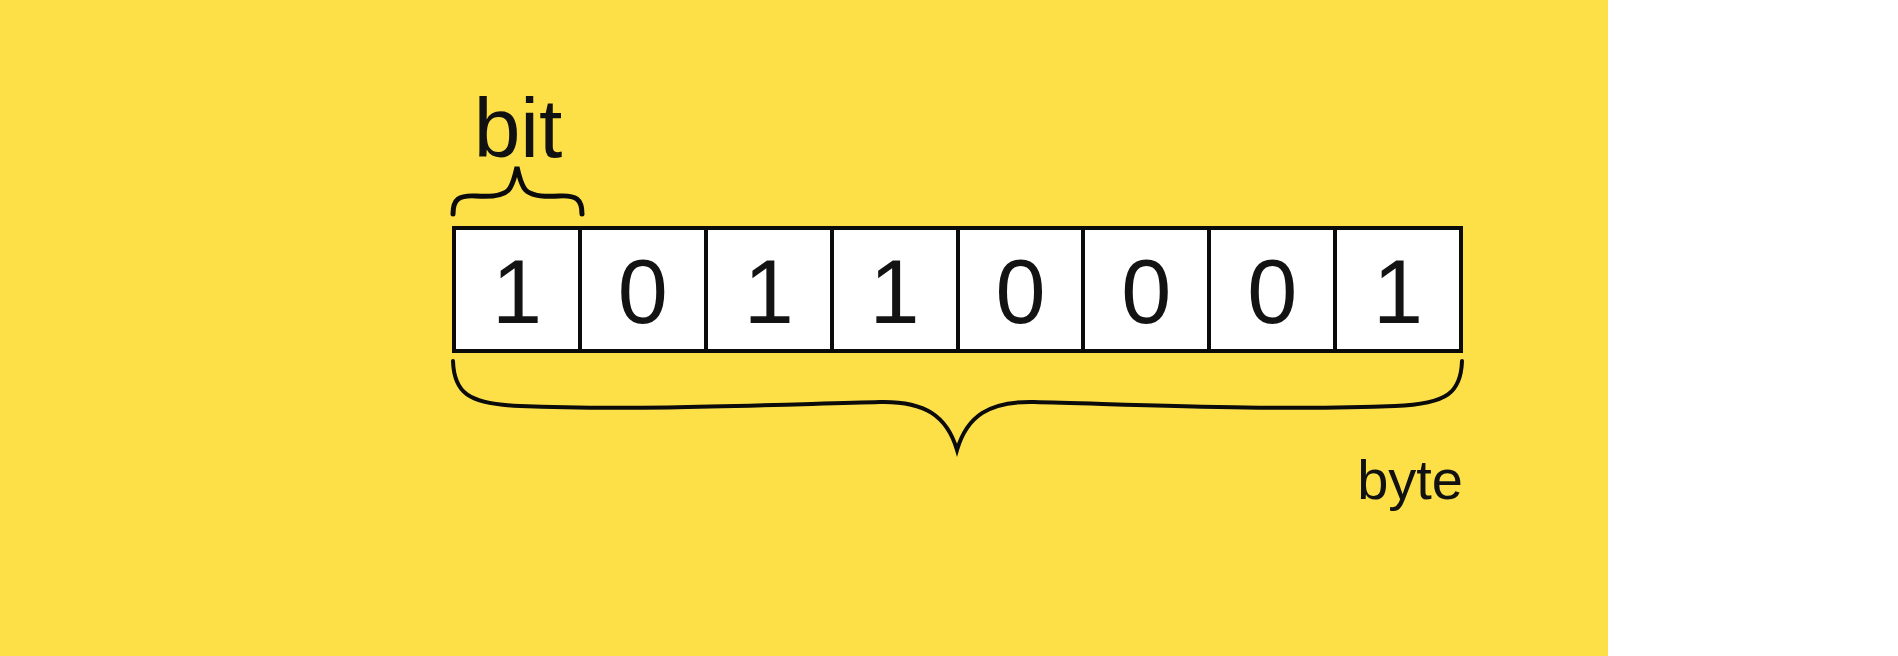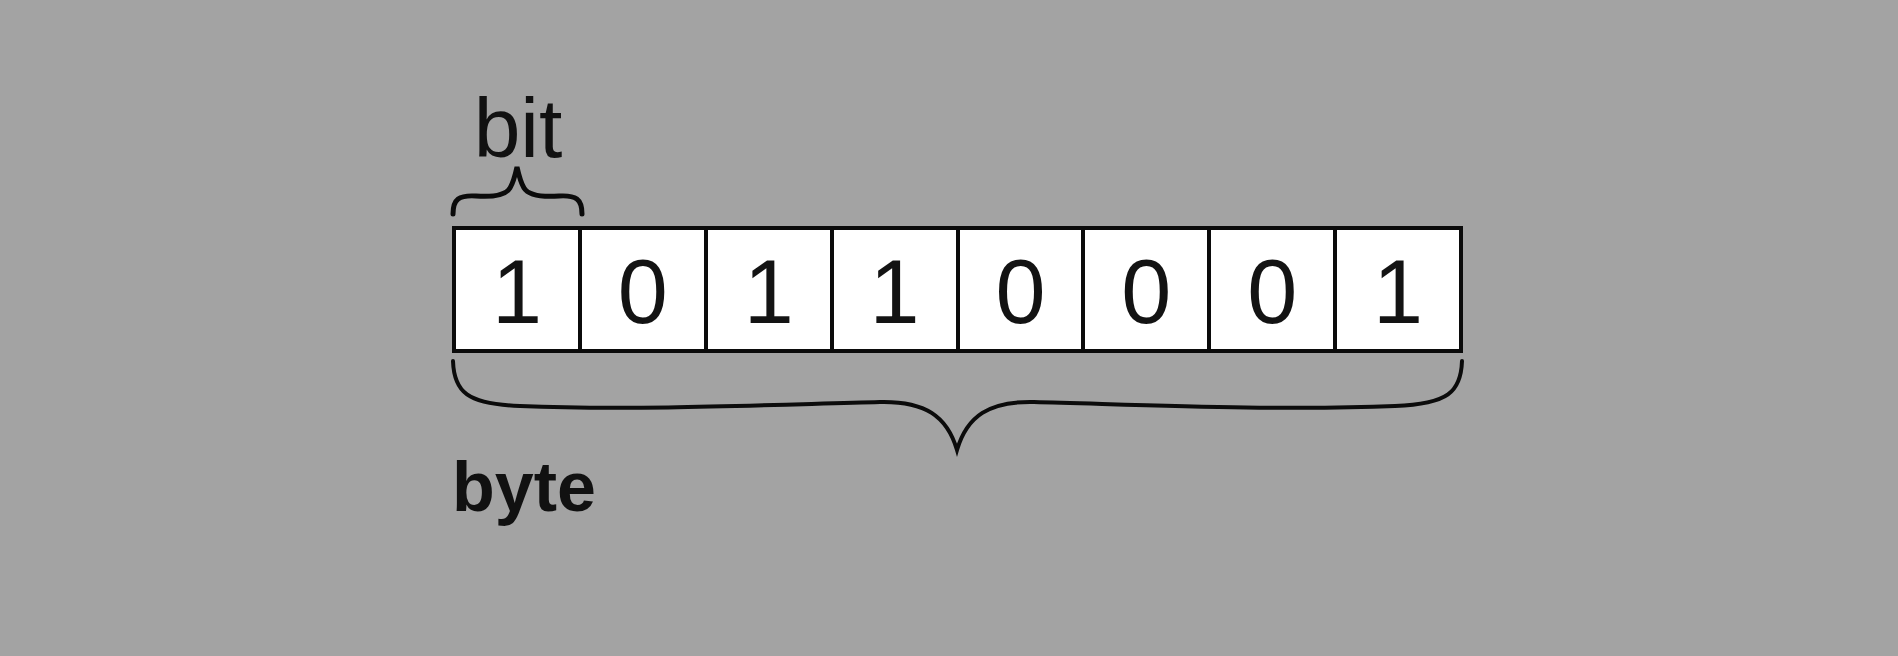--- a/index.html
+++ b/index.html
@@ -2,23 +2,23 @@
 <html><head>
 <meta charset="utf-8">
 <style>
   html, body {
     margin: 0;
     padding: 0;
     background: #ffffff;
   }
   .canvas {
     position: relative;
-    width: 1898px;
+    width: 1608px;
     height: 656px;
-    background: #a3a3a3;
+    background: #fde047;
     overflow: hidden;
     font-family: "Liberation Sans", "DejaVu Sans", sans-serif;
     color: #111111;
   }
   .brace-layer {
     position: absolute;
     left: 0;
     top: 0;
     width: 1898px;
     height: 656px;
@@ -58,26 +58,25 @@
     color: #131313;
   }
   .cell:first-child {
     border-left: none;
   }
   .byte-label {
     position: absolute;
     left: 452px;
     top: 452px;
     width: 1011px;
-    text-align: left;
-    font-size: 70px;
+    text-align: right;
+    font-size: 56px;
     line-height: 1;
     color: #111111;
     white-space: nowrap;
-    font-weight: bold;
   }
 </style>
 </head>
 <body>
 
 <div class="canvas">
 
   <div class="bit-label">bit</div>
 
   <svg class="brace-layer" viewBox="0 0 1898 656" xmlns="http://www.w3.org/2000/svg">

